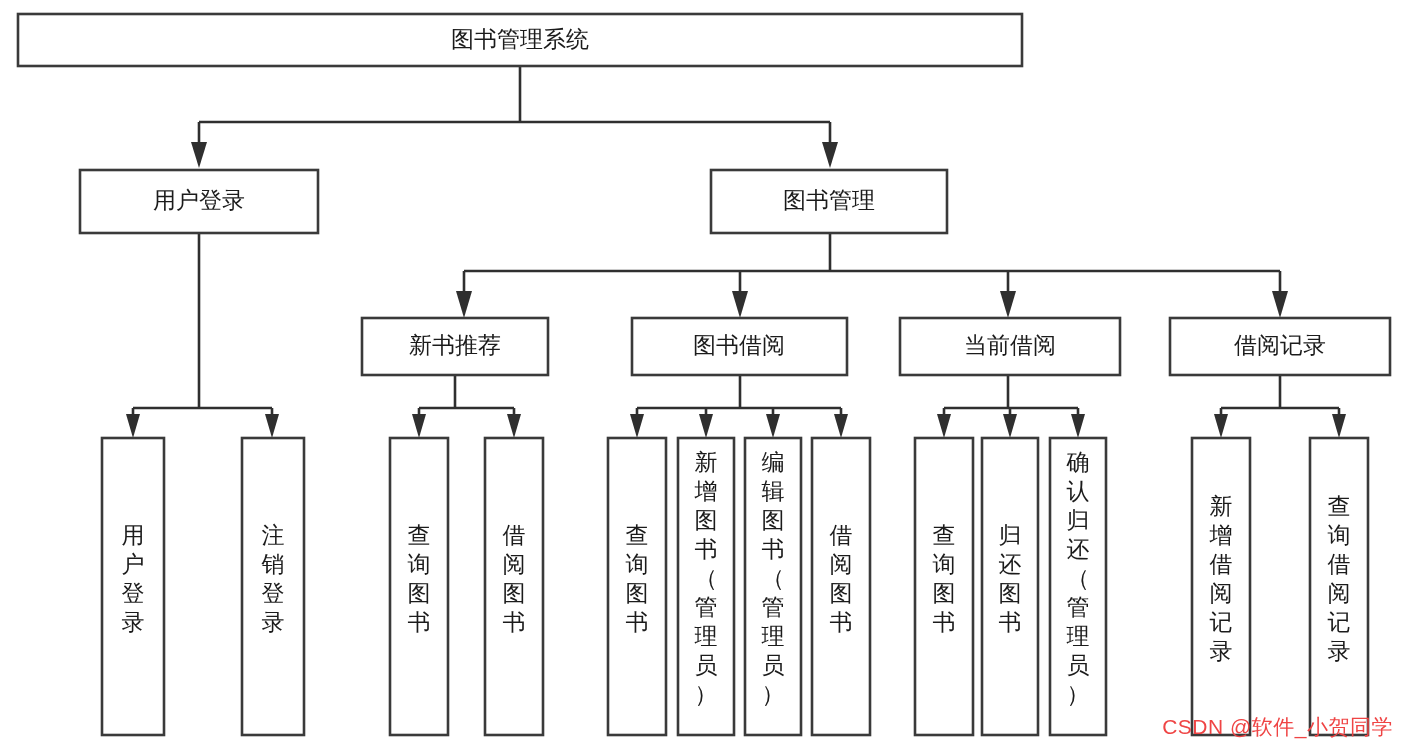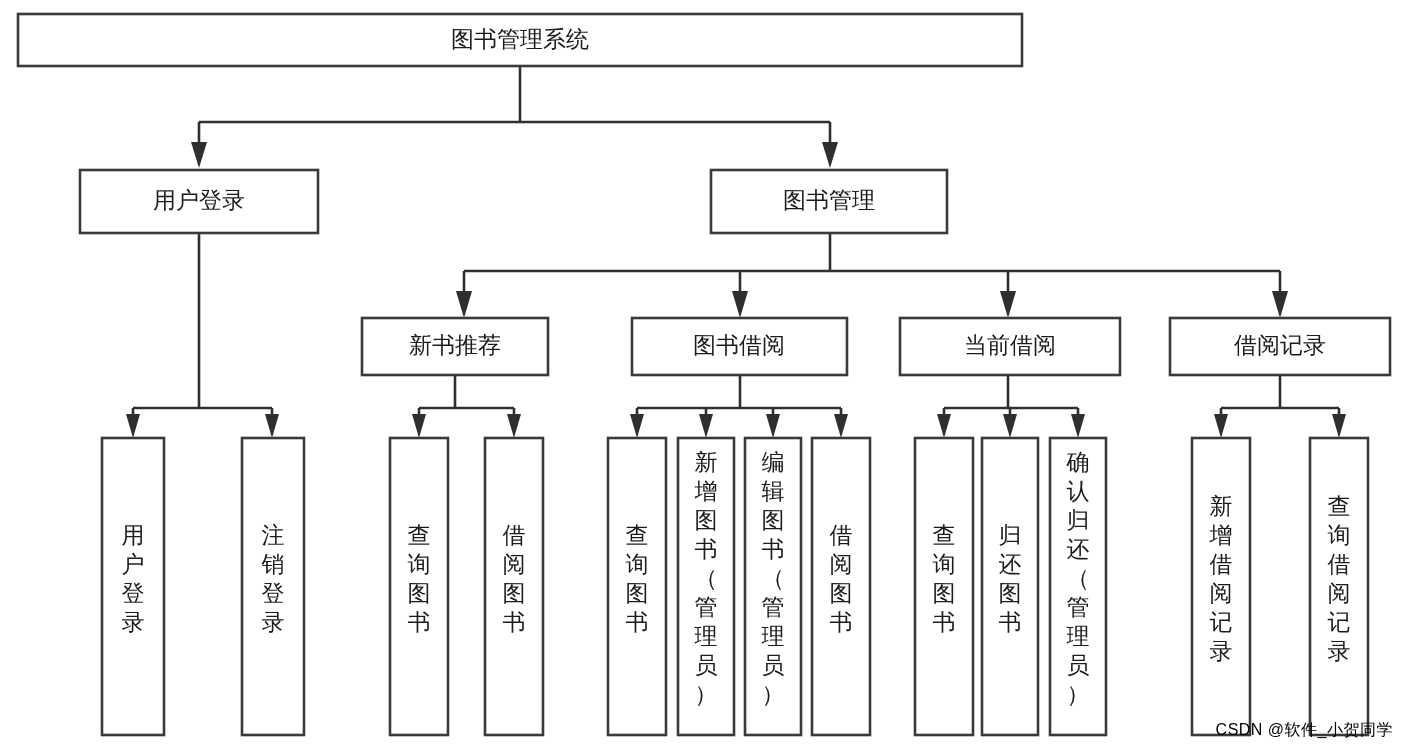--- a/index.html
+++ b/index.html
@@ -43,22 +43,22 @@
     fill: none;
   }
   .arrow-head {
     fill: #2f2f2f;
     stroke: none;
   }
   .watermark {
     position: absolute;
     right: 12px;
     bottom: 6px;
-    color: #000000;
-    font-size: 16px;
+    color: #ef4444;
+    font-size: 21px;
     font-family: "Liberation Sans", "DejaVu Sans", sans-serif;
     letter-spacing: 0.5px;
     white-space: nowrap;
     user-select: none;
   }
 </style>
 </head>
 <body>
 
 <svg id="diagram" viewBox="0 0 1405 747">

